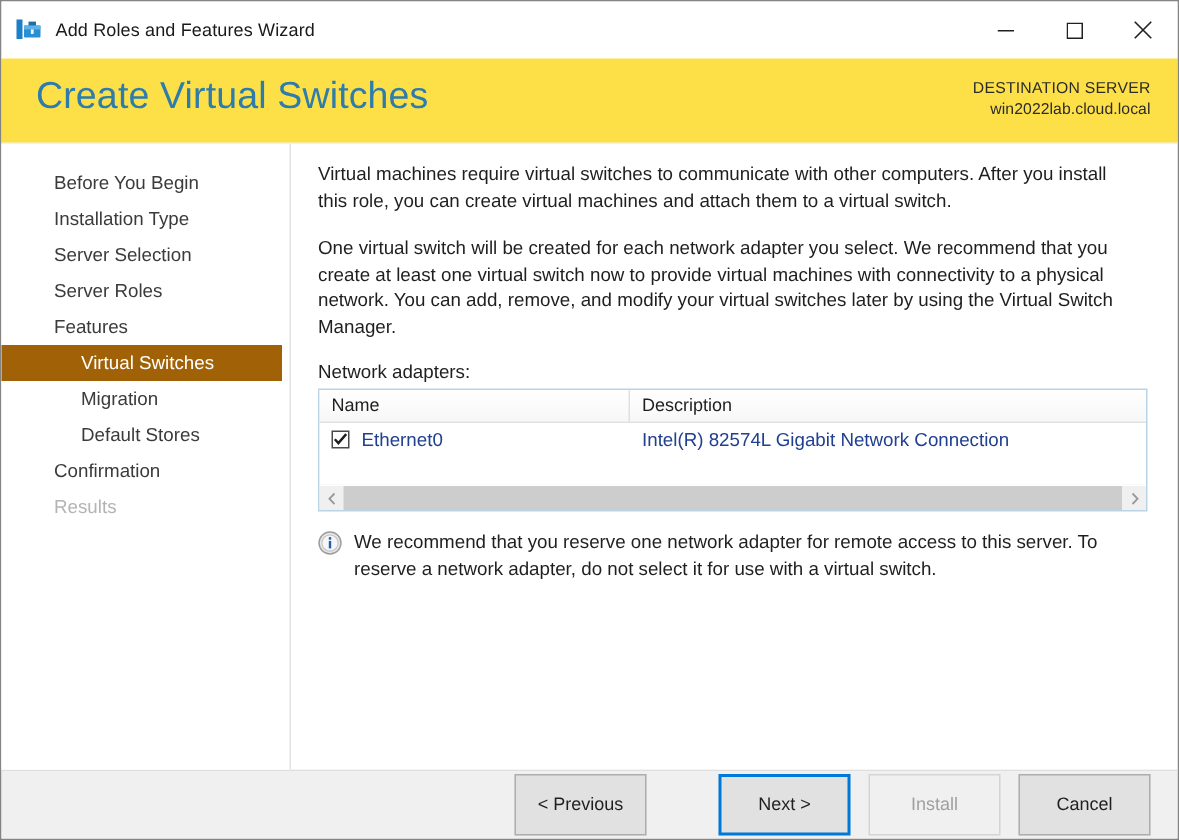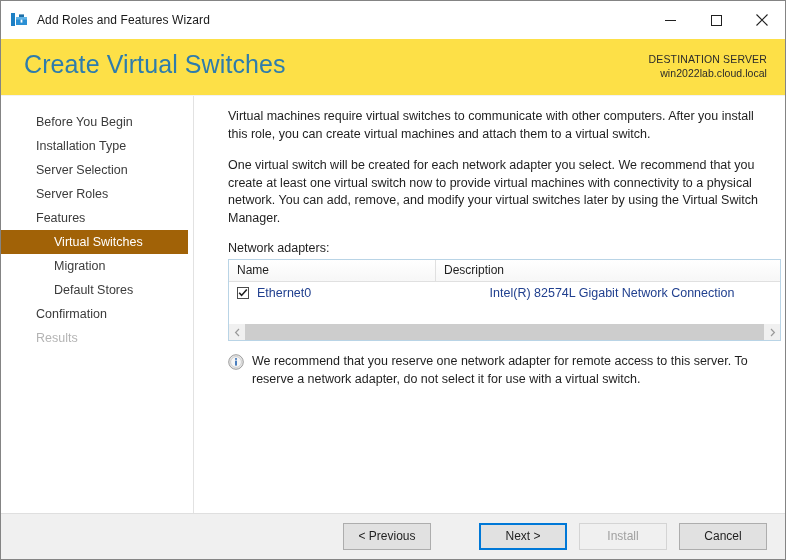--- a/index.html
+++ b/index.html
@@ -107,21 +107,20 @@
     display: block;
   }
 
   
   .body {
     flex: 1;
     display: flex;
     position: relative;
     background: #ffffff;
     min-height: 0;
-    gap: 16px;
   }
   .sidebar {
     width: 193px;
     min-width: 193px;
     box-sizing: border-box;
     border-right: 1px solid #e2e2e2;
     padding-top: 14px;
     background: #ffffff;
   }
   .nav-item {
@@ -196,21 +195,20 @@
   .th-desc { flex: 1; }
   .table-rows {
     flex: 1;
     background: #ffffff;
     overflow: hidden;
   }
   .trow {
     display: flex;
     align-items: center;
     height: 22px;
-    text-align: center;
   }
   .td-name {
     width: 207px;
     min-width: 207px;
     display: flex;
     align-items: center;
     padding-left: 8px;
     box-sizing: border-box;
   }
   .td-desc {
@@ -295,21 +293,21 @@
     min-height: 46px;
     background: #f0f0f0;
     border-top: 1px solid #dfdfdf;
     display: flex;
     align-items: center;
     justify-content: flex-end;
     padding-right: 18px;
     box-sizing: border-box;
   }
   .btn {
-    height: 27px;
+    height: 41px;
     width: 88px;
     margin-left: 12px;
     font-family: "Liberation Sans", sans-serif;
     font-size: 12px;
     color: #1f1f1f;
     background: #e1e1e1;
     border: 1px solid #adadad;
     box-sizing: border-box;
     padding: 0;
     line-height: 21px;

